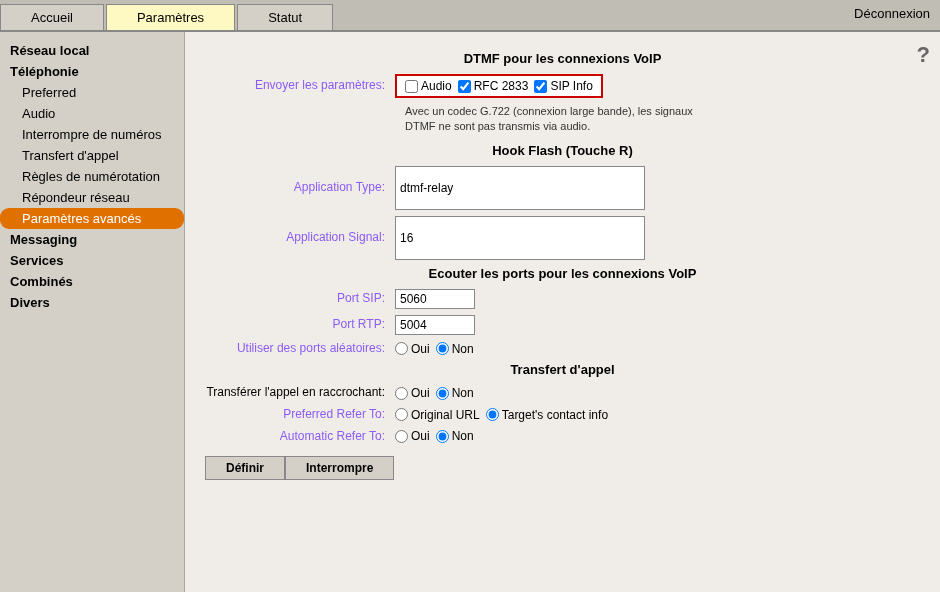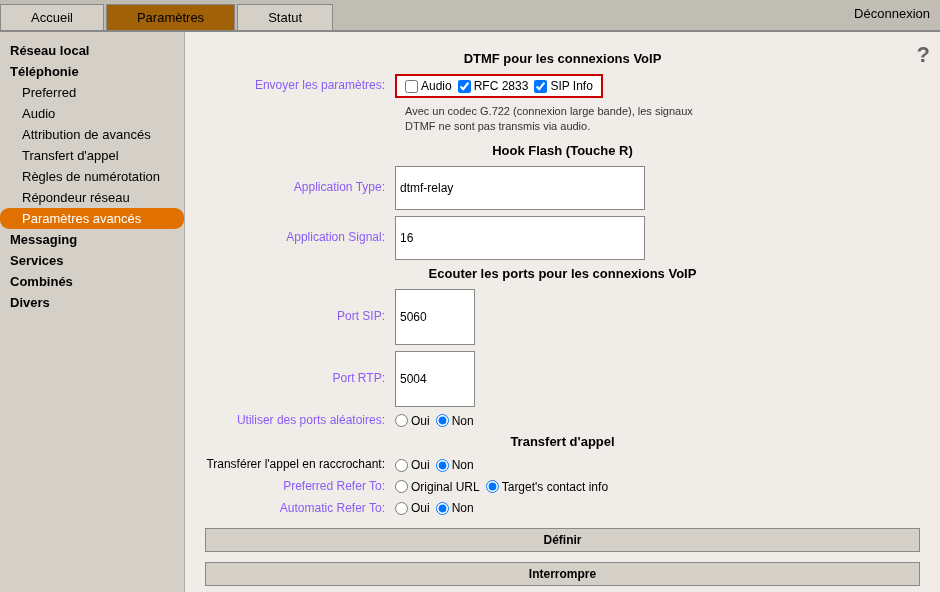--- a/index.html
+++ b/index.html
@@ -24,21 +24,21 @@
       padding: 5px 30px;
       background: #d4d0c8;
       border: 1px solid #888;
       border-bottom: none;
       margin-right: 2px;
       cursor: pointer;
       font-size: 13px;
       color: #000;
     }
     .top-tab.active {
-      background: #a16207;
+      background: #fef9c3;
       font-weight: normal;
       border-top: 1px solid #888;
       position: relative;
       z-index: 1;
     }
     .logout-btn {
       position: absolute;
       right: 10px;
       top: 6px;
       font-size: 13px;
@@ -182,32 +182,30 @@
       gap: 3px;
       font-size: 12px;
     }
     .radio-item input[type="radio"] {
       margin: 0;
     }
 
     
     .port-input {
       width: 80px;
-      padding: 20px 4px;
+      padding: 2px 4px;
       border: 1px solid #888;
       background: #fff;
       font-size: 12px;
     }
 
     
     .button-row {
       display: flex;
-      gap: 10px;
       margin-top: 12px;
-      flex-direction: column;
     }
     .btn {
       padding: 4px 20px;
       background: #d4d0c8;
       border: 1px solid #888;
       font-size: 12px;
       cursor: pointer;
       font-weight: bold;
     }
 
@@ -233,21 +231,21 @@
   <span class="logout-btn">Déconnexion</span>
 </div>
 
 <div class="main-layout">
 
   <div class="sidebar">
     <div class="sidebar-section top-level">Réseau local</div>
     <div class="sidebar-section top-level">Téléphonie</div>
     <div class="sidebar-item">Preferred</div>
     <div class="sidebar-item">Audio</div>
-    <div class="sidebar-item">Attribution de avancés</div>
+    <div class="sidebar-item">Interrompre de numéros</div>
     <div class="sidebar-item">Transfert d'appel</div>
     <div class="sidebar-item">Règles de numérotation</div>
     <div class="sidebar-item">Répondeur réseau</div>
     <div class="sidebar-item active">Paramètres avancés</div>
     <div class="sidebar-section top-level">Messaging</div>
     <div class="sidebar-section top-level">Services</div>
     <div class="sidebar-section top-level">Combinés</div>
     <div class="sidebar-section top-level">Divers</div>
   </div>
 

